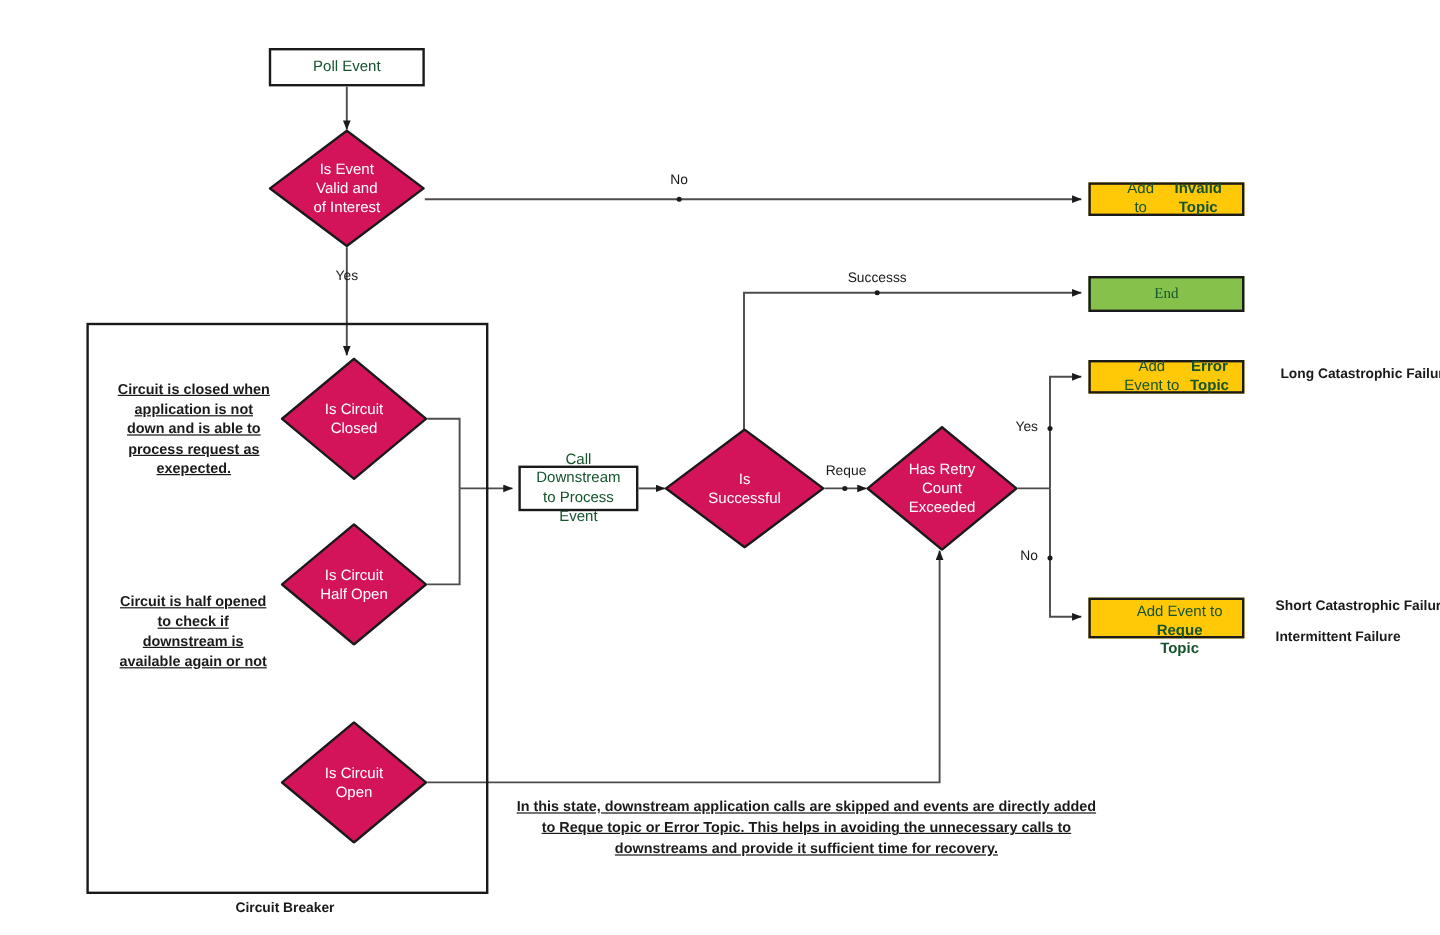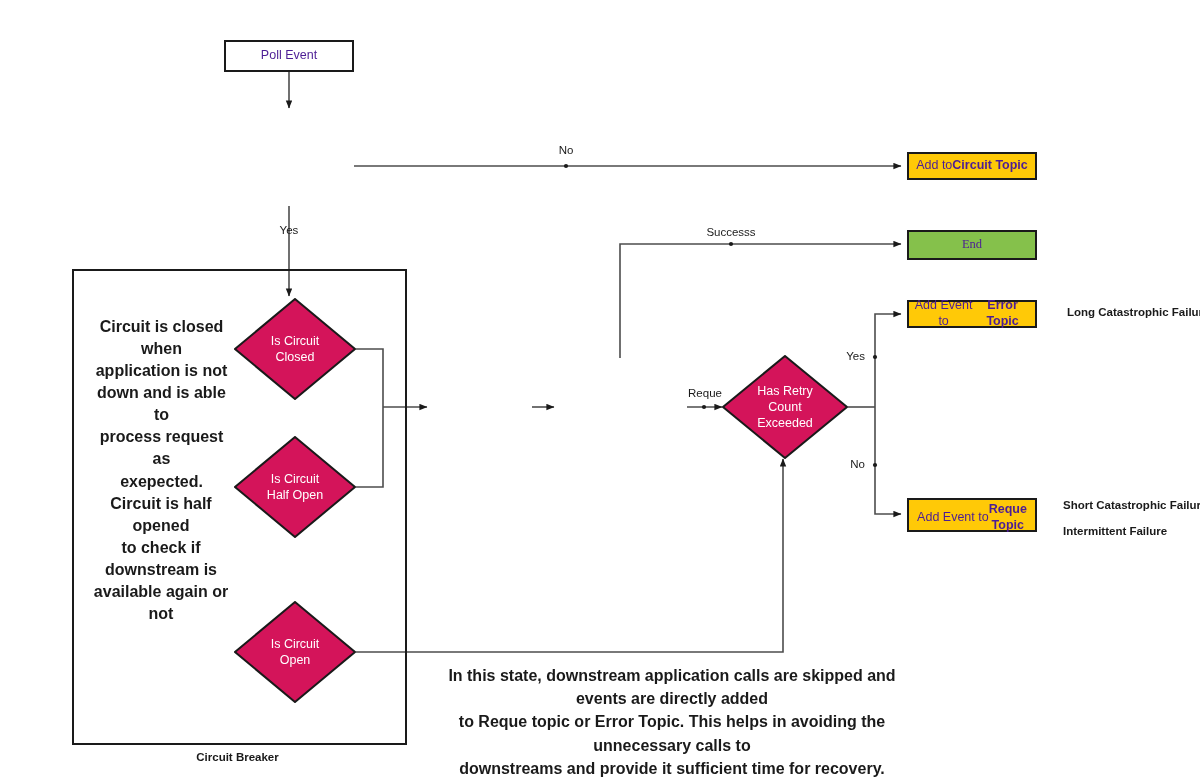--- a/index.html
+++ b/index.html
@@ -30,28 +30,29 @@
     box-sizing: border-box;
   }
   
   .rect {
     border: 2px solid #1a1a1a;
     background: #ffffff;
     display: flex;
     align-items: center;
     justify-content: center;
     text-align: center;
-    color: #4c1d95;
+    color: #14532d;
     font-size: 12.5px;
     line-height: 1.25;
     padding: 2px 4px;
   }
   .rect.yellow {
     background: #ffc907;
     font-size: 12.5px;
+    padding-left: 26px;
   }
   .rect.green {
     background: #85c14b;
     font-family: Liberation Serif, serif;
   }
   
   .diamond {
     display: flex;
     align-items: center;
     justify-content: center;
@@ -78,24 +79,25 @@
     color: #1a1a1a;
     font-size: 11.5px;
     white-space: nowrap;
     text-align: center;
   }
   
   .note {
     position: absolute;
     font-weight: bold;
     color: #1a1a1a;
-    font-size: 16px;
+    font-size: 12px;
     line-height: 1.38;
     text-align: center;
     white-space: pre-line;
+    text-decoration: underline;
   }
   .group-box {
     position: absolute;
     border: 2px solid #1a1a1a;
     background: transparent;
   }
   .group-label {
     position: absolute;
     font-weight: bold;
     font-size: 11.5px;
@@ -158,24 +160,32 @@
     </g>
   </svg>
 
   <div class="group-box" style="left:72px; top:269px; width:331px; height:472px;"></div>
   <div class="group-label" style="left:72px; top:751px; width:331px;">Circuit Breaker</div>
 
   <div class="node rect" style="left:224px; top:40px; width:130px; height:32px;">
     <span>Poll Event</span>
   </div>
 
+  <div class="node diamond" style="left:224px; top:108px; width:130px; height:98px;">
+    <svg class="dshape" viewBox="0 0 130 98" preserveAspectRatio="none">
+      <polygon points="65,1 129,49 65,97 1,49" fill="#d4145a" stroke="#1a1a1a" stroke-width="2"></polygon>
+    </svg>
+    <span class="dlabel">Is Event
+Valid and
+of Interest</span>
+  </div>
 
   <div class="node rect yellow" style="left:907px; top:152px; width:130px; height:28px;">
     <span>Add to </span>
-      <span class="bold-in">Circuit Topic</span>
+      <span class="bold-in">Invalid Topic</span>
   </div>
 
   <div class="node rect green" style="left:907px; top:230px; width:130px; height:30px;">
     <span>End</span>
   </div>
 
   <div class="node rect yellow" style="left:907px; top:300px; width:130px; height:28px;">
     <span>Add Event to </span>
       <span class="bold-in">Error Topic</span>
   </div>
@@ -203,21 +213,32 @@
   </div>
 
   <div class="node diamond" style="left:234px; top:601px; width:122px; height:102px;">
     <svg class="dshape" viewBox="0 0 122 102" preserveAspectRatio="none">
       <polygon points="61,1 121,51 61,101 1,51" fill="#d4145a" stroke="#1a1a1a" stroke-width="2"></polygon>
     </svg>
     <span class="dlabel">Is Circuit
 Open</span>
   </div>
 
-
+  <div class="node rect" style="left:432px; top:388px; width:100px; height:38px;">
+    <span style="white-space:pre-line;">Call Downstream
+to Process Event</span>
+  </div>
+
+  <div class="node diamond" style="left:554px; top:357px; width:133px; height:100px;">
+    <svg class="dshape" viewBox="0 0 133 100" preserveAspectRatio="none">
+      <polygon points="66.5,1 132,50 66.5,99 1,50" fill="#d4145a" stroke="#1a1a1a" stroke-width="2"></polygon>
+    </svg>
+    <span class="dlabel">Is
+Successful</span>
+  </div>
 
   <div class="node diamond" style="left:722px; top:355px; width:126px; height:104px;">
     <svg class="dshape" viewBox="0 0 126 104" preserveAspectRatio="none">
       <polygon points="63,1 125,52 63,103 1,52" fill="#d4145a" stroke="#1a1a1a" stroke-width="2"></polygon>
     </svg>
     <span class="dlabel">Has Retry
 Count
 Exceeded</span>
   </div>
 

